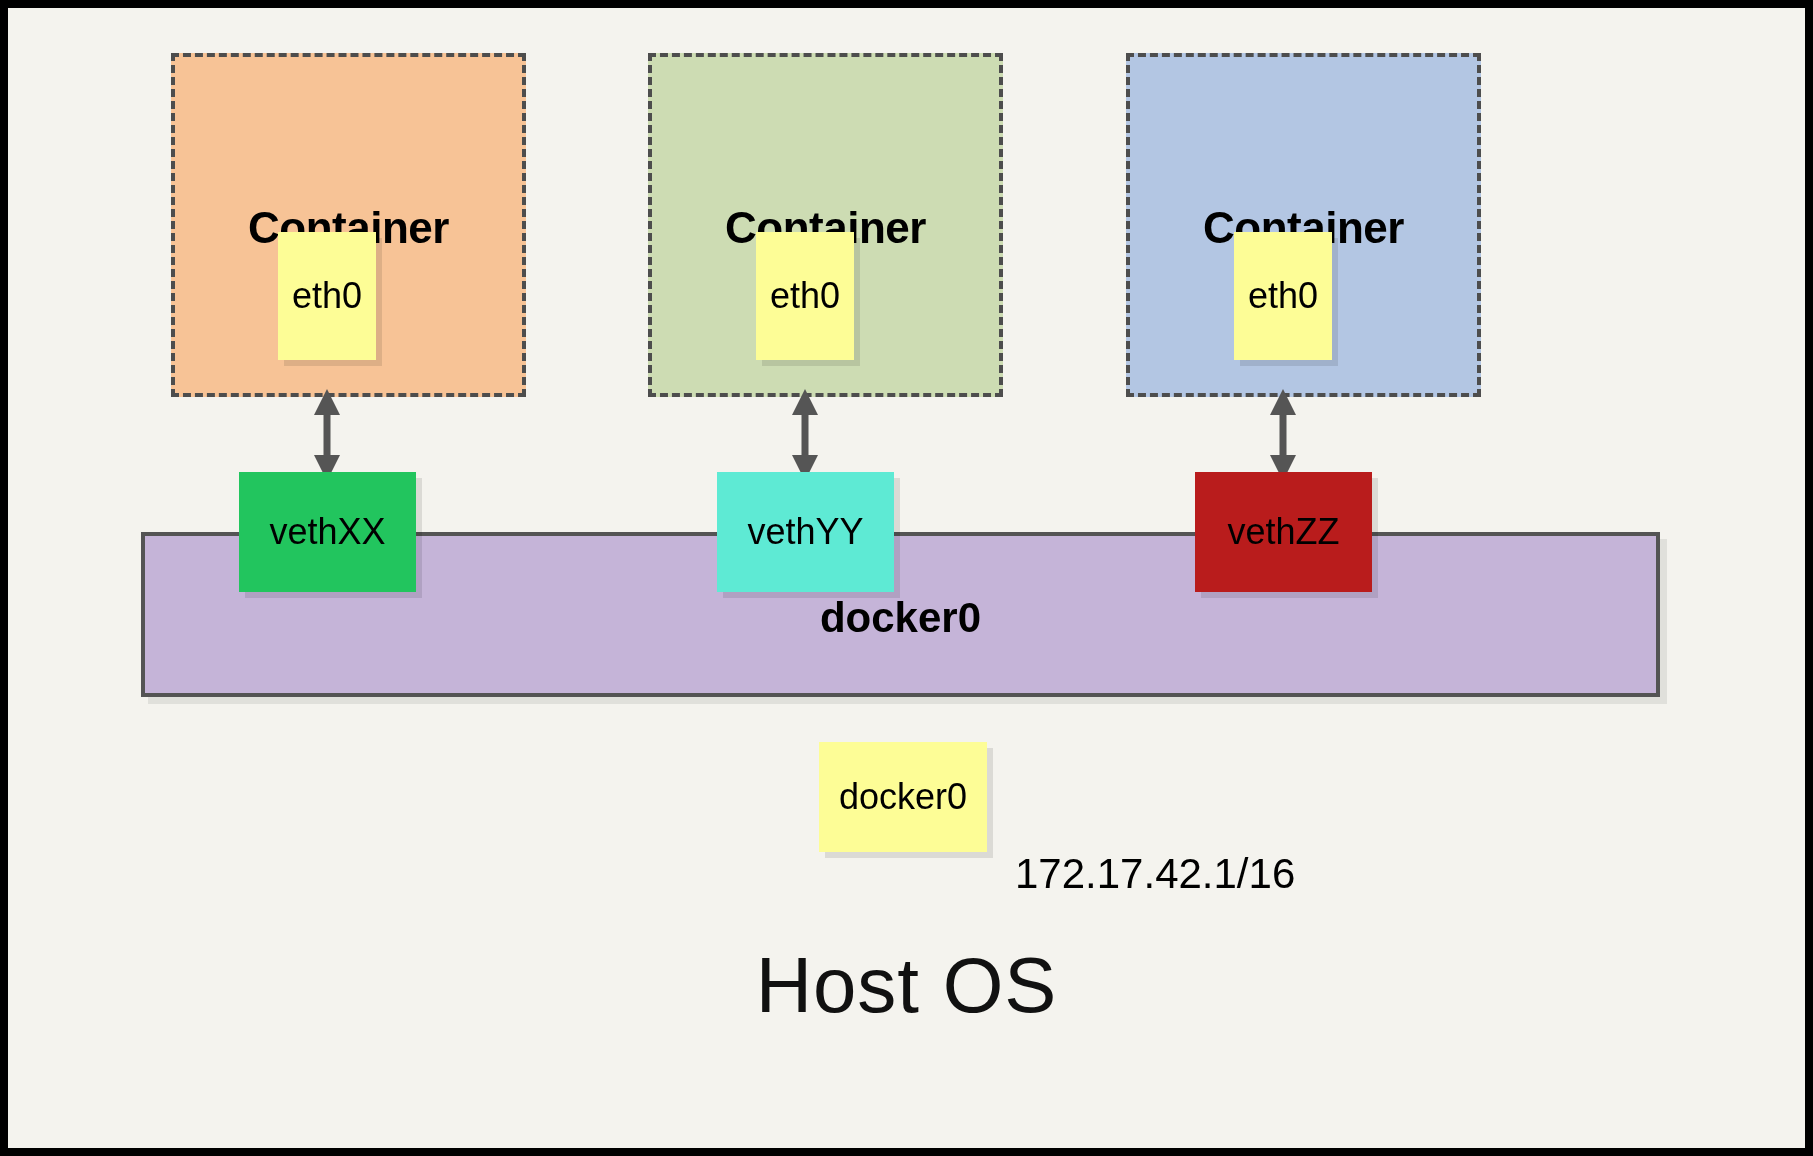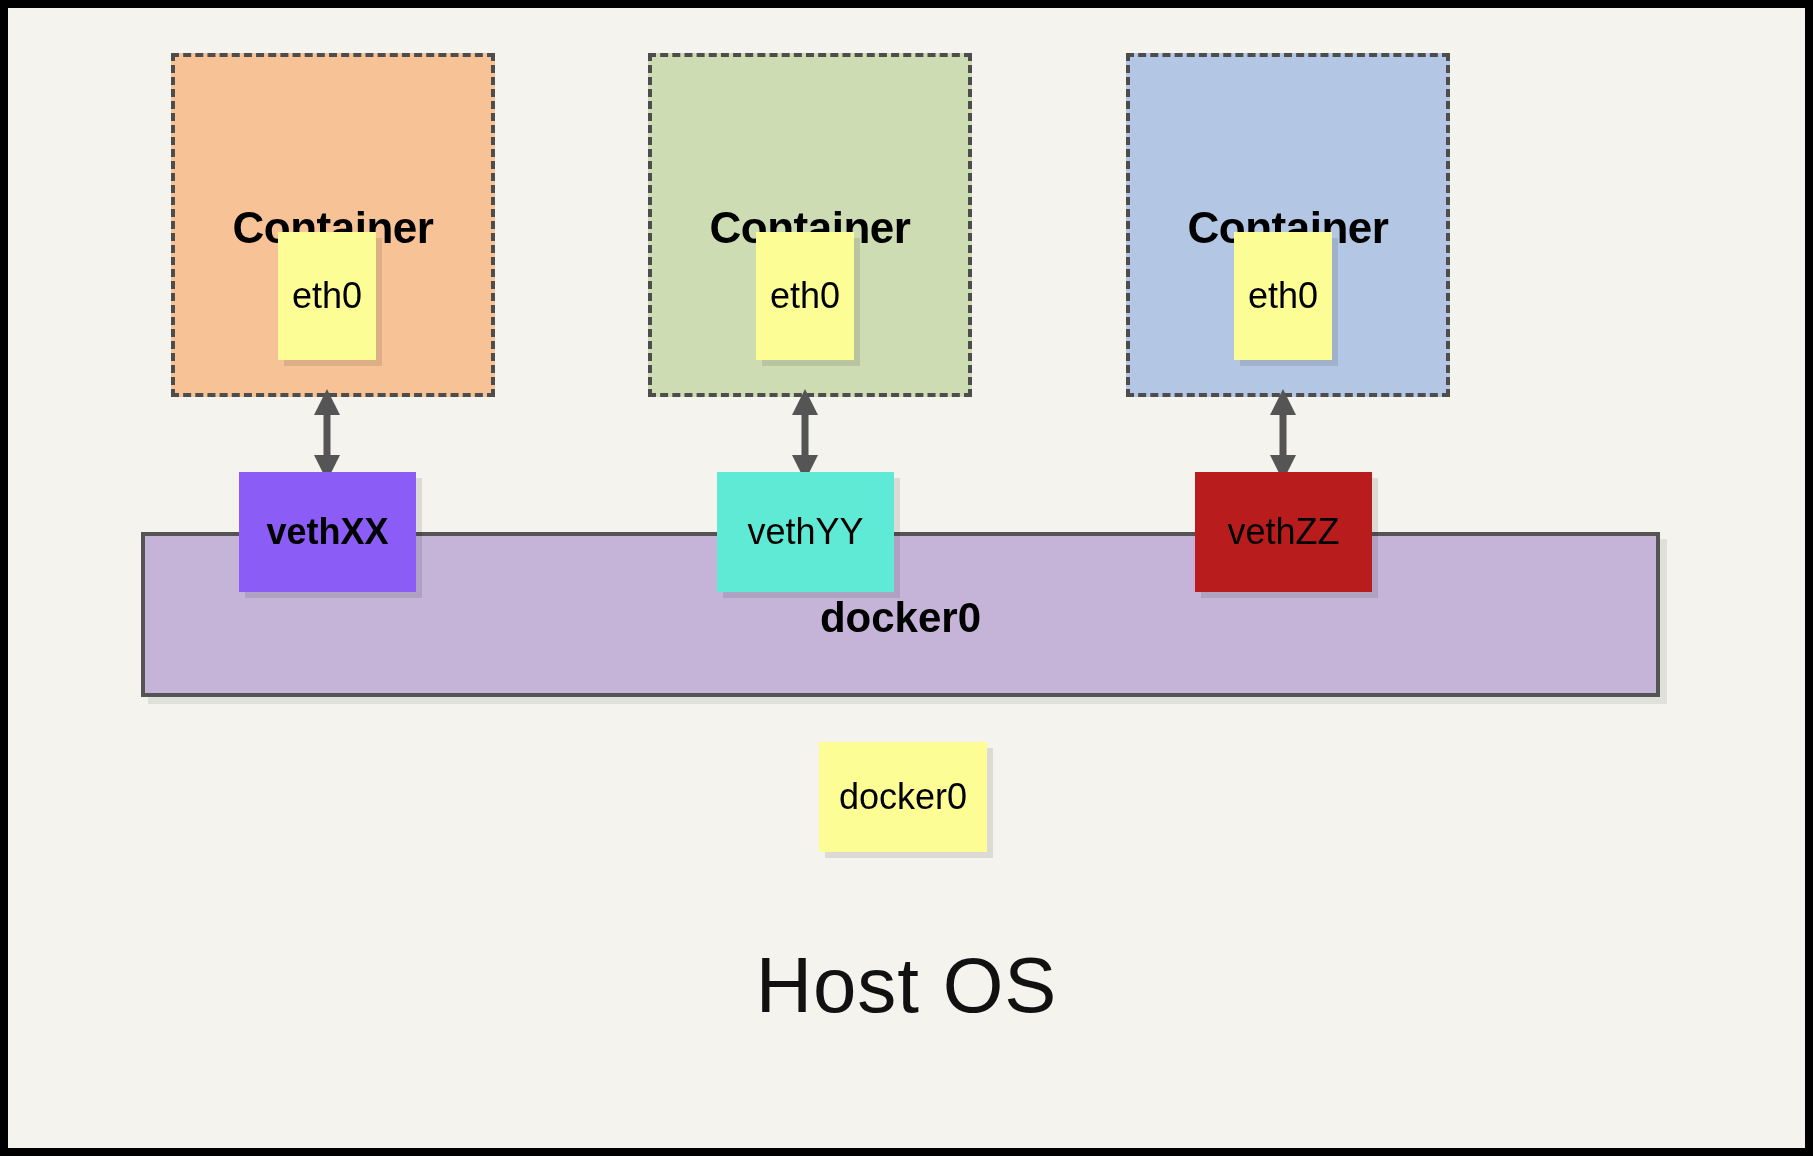--- a/index.html
+++ b/index.html
@@ -25,21 +25,21 @@
     background: #f4f3ee;
     overflow: hidden;
   }
 
   
   .container-box {
     position: absolute;
     border: 4px dashed #4d4d4d;
     box-sizing: border-box;
     top: 45px;
-    width: 324px;
+    width: 355px;
     height: 344px;
   }
   .container-title {
     position: absolute;
     left: 0;
     right: 0;
     top: 146px;
     text-align: center;
     font-size: 44px;
     font-weight: bold;
@@ -170,31 +170,32 @@
     <svg class="arrow" style="left:1255px;" viewBox="0 0 40 92" xmlns="http://www.w3.org/2000/svg">
       <line x1="20" y1="22" x2="20" y2="70" stroke="#555555" stroke-width="7"></line>
       <polygon points="20,0 33,26 7,26" fill="#555555"></polygon>
       <polygon points="20,92 33,66 7,66" fill="#555555"></polygon>
     </svg>
 
     <div id="docker0-bar" style="background: rgb(197, 180, 216); border-color: rgb(84, 84, 84);">
       <div id="docker0-bar-label">docker0</div>
     </div>
 
-    <div class="ybox ybox-veth" id="veth-box-1" style="left: 231px; background: #8b5cf6; font-weight: bold;">
+    <div class="ybox ybox-veth" id="veth-box-1" style="left: 231px; background: #22c55e;">
       <span>vethXX</span>
     </div>
     <div class="ybox ybox-veth" id="veth-box-2" style="left: 709px; background: #5eead4;">
       <span>vethYY</span>
     </div>
     <div class="ybox ybox-veth" id="veth-box-3" style="left: 1187px; background: #b91c1c;">
       <span>vethZZ</span>
     </div>
 
     <div class="ybox ybox-docker0" id="docker0-box" style="background: rgb(253, 253, 150);">
       <span>docker0</span>
     </div>
 
+    <div id="ip-label">172.17.42.1/16</div>
 
     <div id="host-os-label">Host OS</div>
 
   </div>
 </div>
 
 </body></html>

